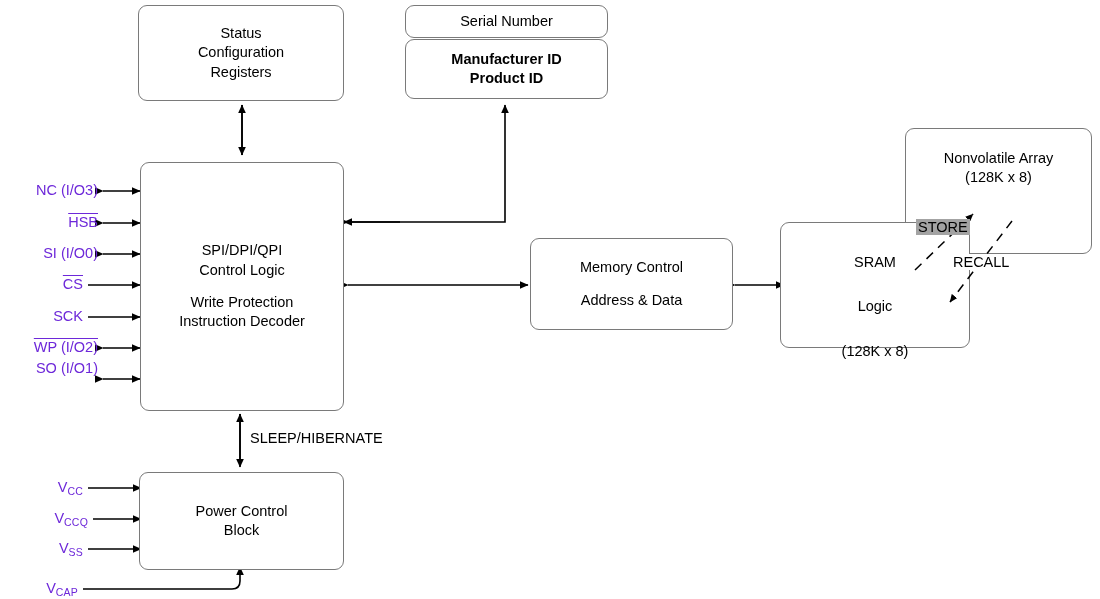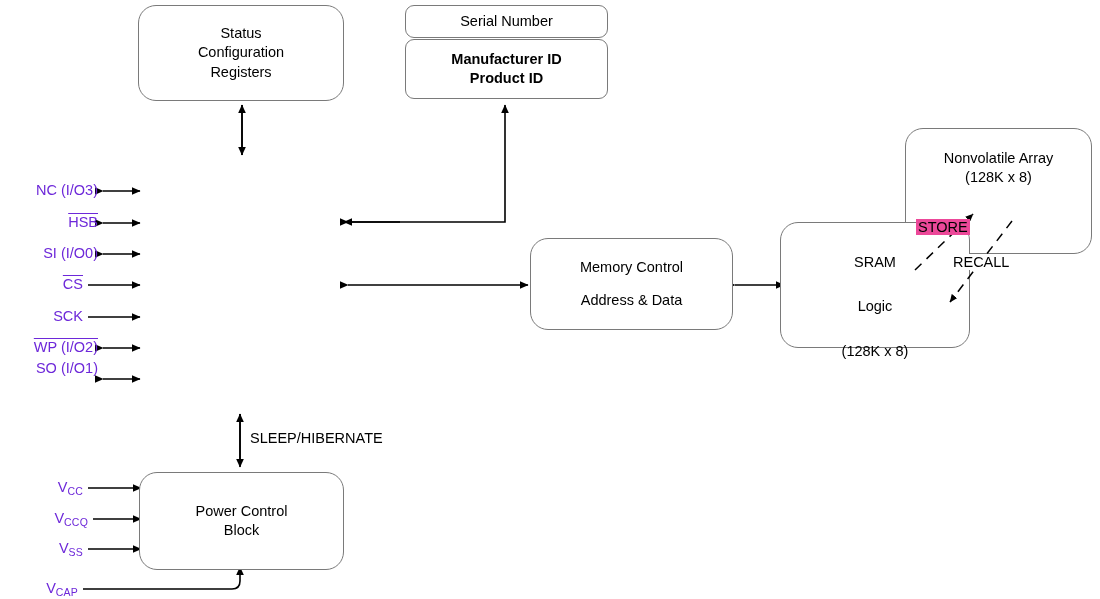--- a/index.html
+++ b/index.html
@@ -15,21 +15,21 @@
     position: relative;
     width: 1100px;
     height: 599px;
     background: #ffffff;
     overflow: hidden;
   }
   .blk {
     position: absolute;
     box-sizing: border-box;
     border: 1.3px solid #7a7a7a;
-    border-radius: 18px;
+    border-radius: 9px;
     background: #ffffff;
     display: flex;
     flex-direction: column;
     align-items: center;
     justify-content: center;
     font-size: 14.5px;
     line-height: 1.33;
     color: #000000;
     text-align: center;
     z-index: 3;
@@ -130,20 +130,27 @@
 
   <div class="blk" style="left:405px; top:5px; width:203px; height:33px; border-radius:9px;">
     <span class="ln">Serial Number</span>
   </div>
 
   <div class="blk" style="left:405px; top:39px; width:203px; height:60px; border-radius:9px;font-weight:bold;">
     <span class="ln">Manufacturer ID</span>
     <span class="ln">Product ID</span>
   </div>
 
+  <div class="blk" style="left:140px; top:162px; width:204px; height:249px;">
+    <span class="ln">SPI/DPI/QPI</span>
+    <span class="ln">Control Logic</span>
+    <span class="gap"></span>
+    <span class="ln">Write Protection</span>
+    <span class="ln">Instruction Decoder</span>
+  </div>
 
   <div class="blk" style="left:530px; top:238px; width:203px; height:92px;">
     <span class="ln">Memory Control</span>
     <span class="gap"></span>
     <span class="ln">Address &amp; Data</span>
   </div>
 
   <div class="blk" style="left:905px; top:128px; width:187px; height:126px; justify-content:flex-start; padding-top:20px;">
     <span class="ln">Nonvolatile Array</span>
     <span class="ln">(128K x 8)</span>
@@ -162,21 +169,21 @@
 
   <svg class="wires wires-top" viewBox="0 0 1100 599">
     <g stroke="#000" stroke-width="1.5" fill="none" stroke-dasharray="9,7">
       <line x1="915" y1="270" x2="973" y2="214" marker-end="url(#ahs)"></line>
       <line x1="1012" y1="221" x2="950" y2="302" marker-end="url(#ahs)"></line>
     </g>
   </svg>
 
   <div class="freelabel" style="left:250px; top:430px;">SLEEP/HIBERNATE</div>
 
-  <div class="freelabel" style="left:916px; top:219px; background:#ec4899; padding:0 2px;">STORE</div>
+  <div class="freelabel" style="left:916px; top:219px; background:#a3a3a3; padding:0 2px;">STORE</div>
 
   <div class="freelabel" style="left:951px; top:254px; background:#fff; padding:0 2px;">RECALL</div>
 
   <div class="pinlabel" style="left:0px; top:182px; width:98px;">
     <span>NC (I/O3)</span>
   </div>
   <div class="pinlabel" style="left:0px; top:214px; width:98px;">
     <span class="ovl">HSB</span>
   </div>
   <div class="pinlabel" style="left:0px; top:245px; width:98px;">

